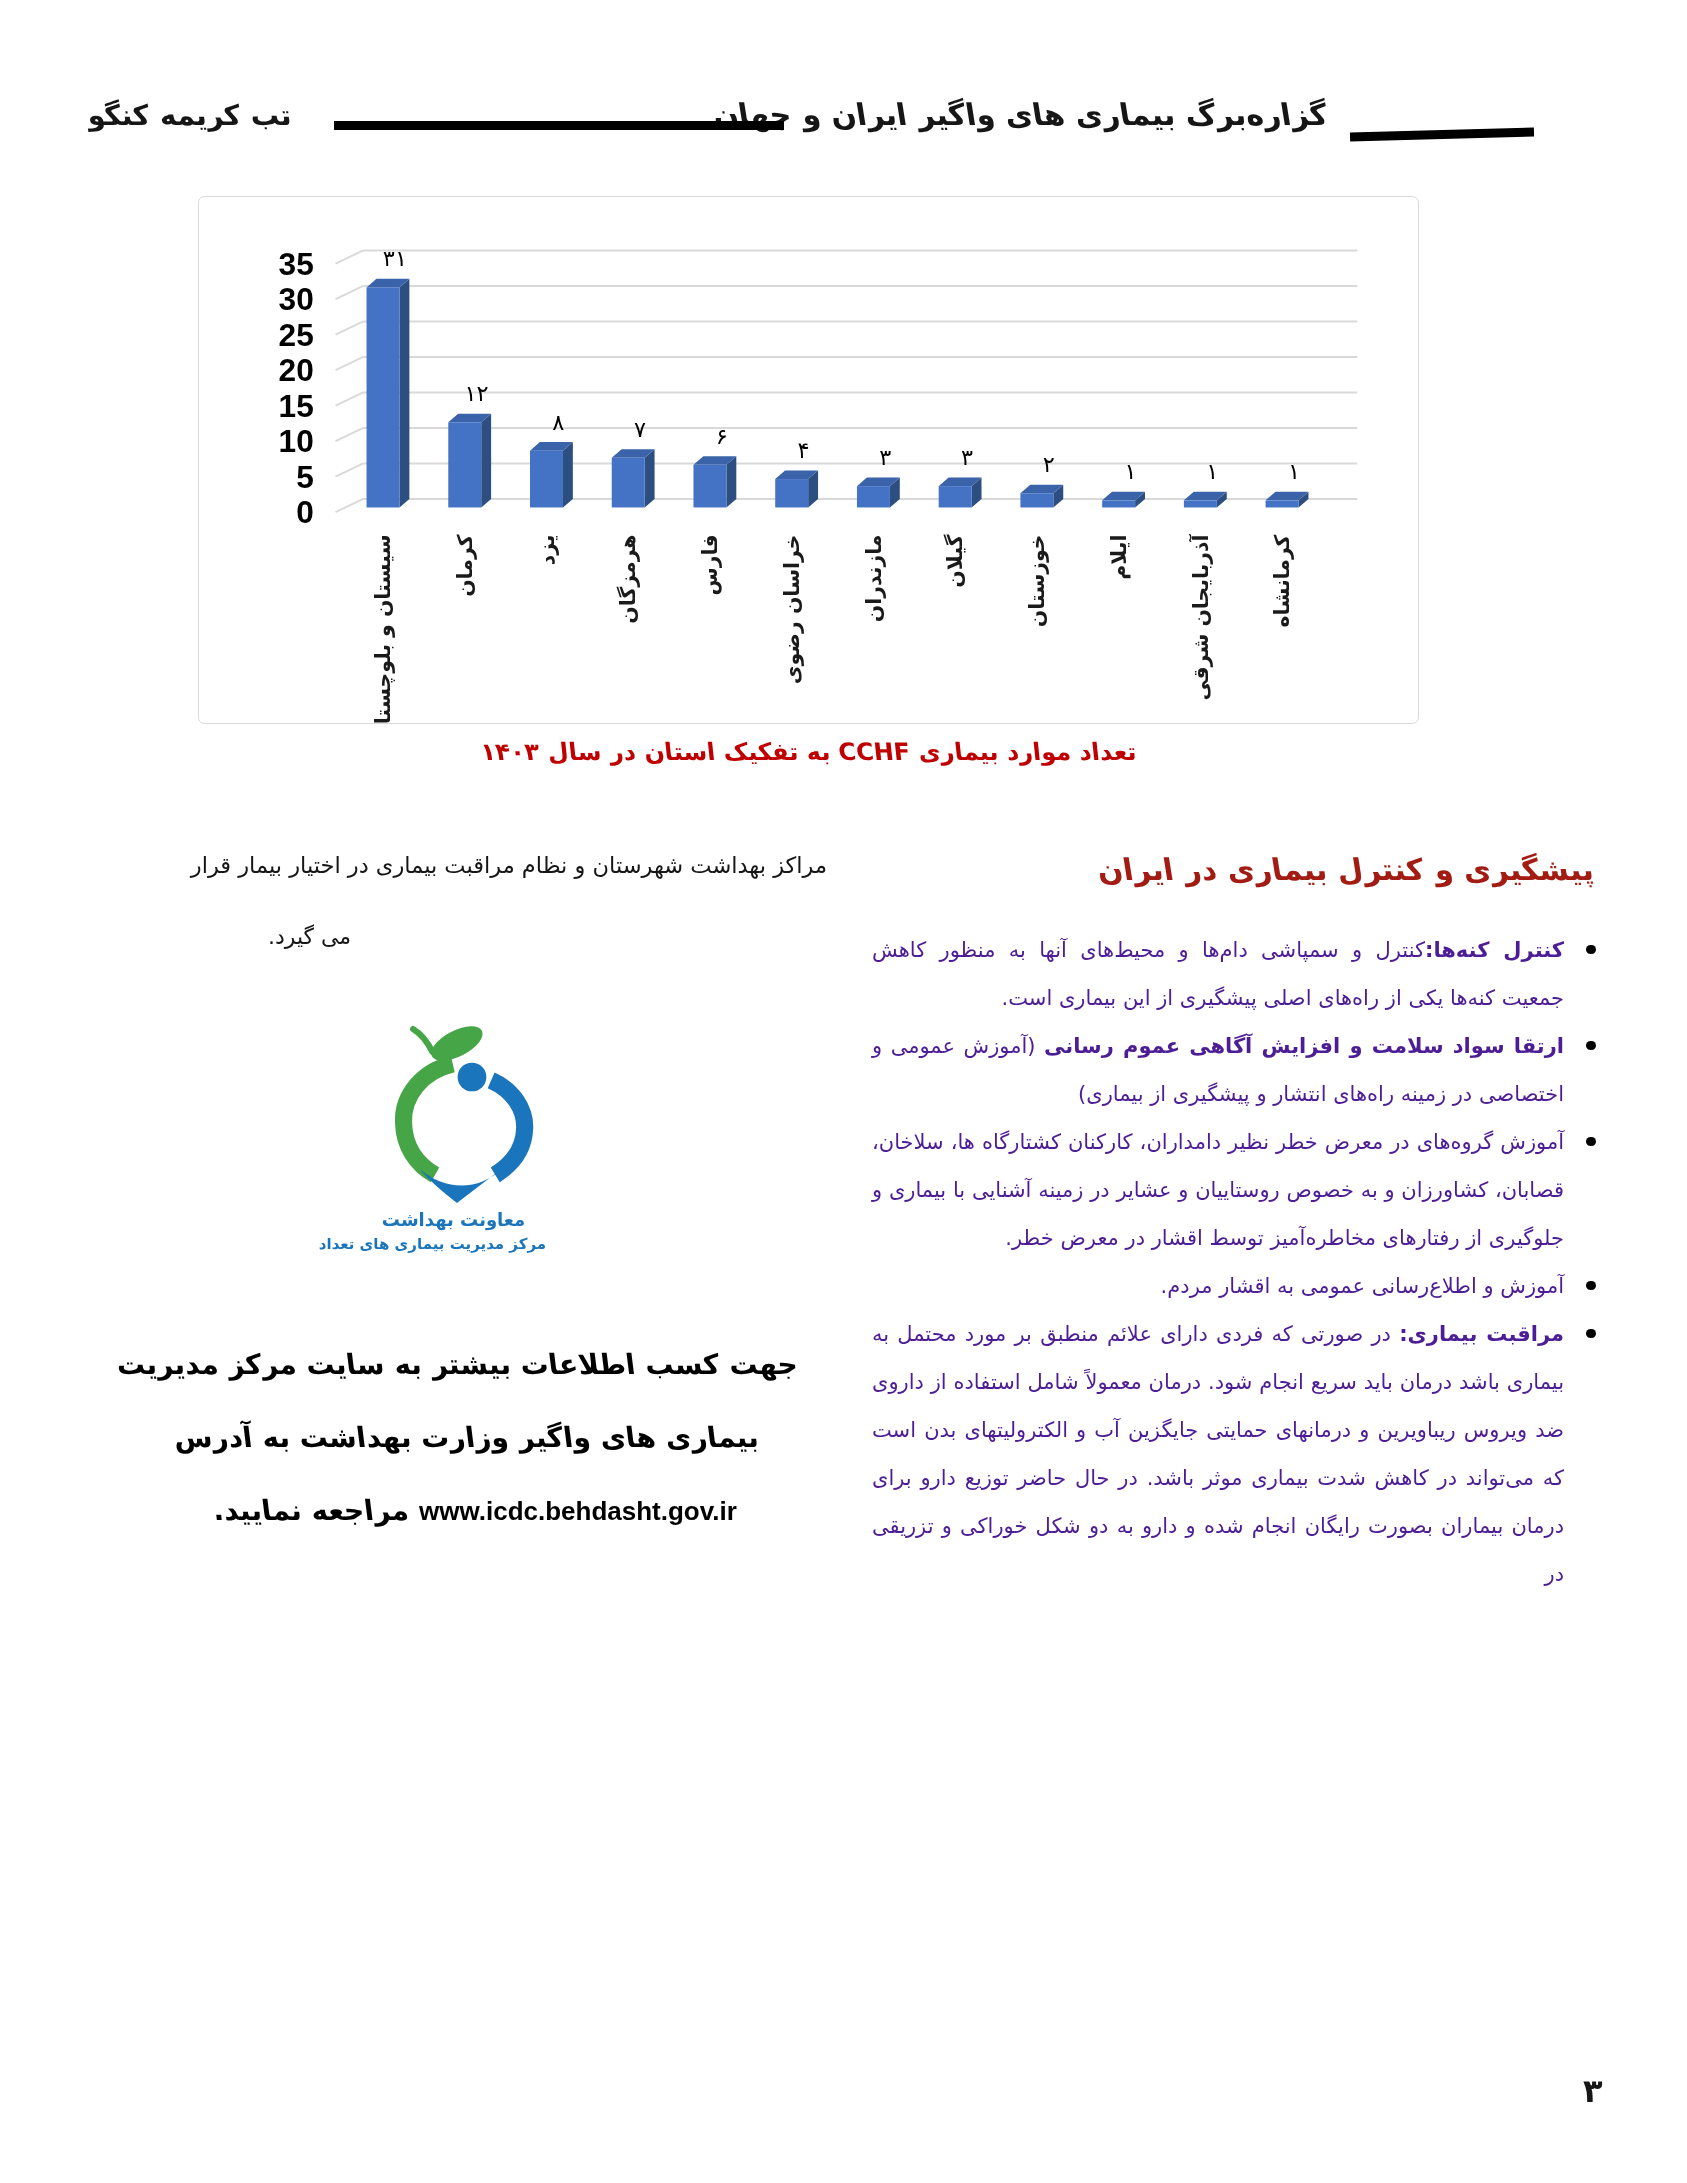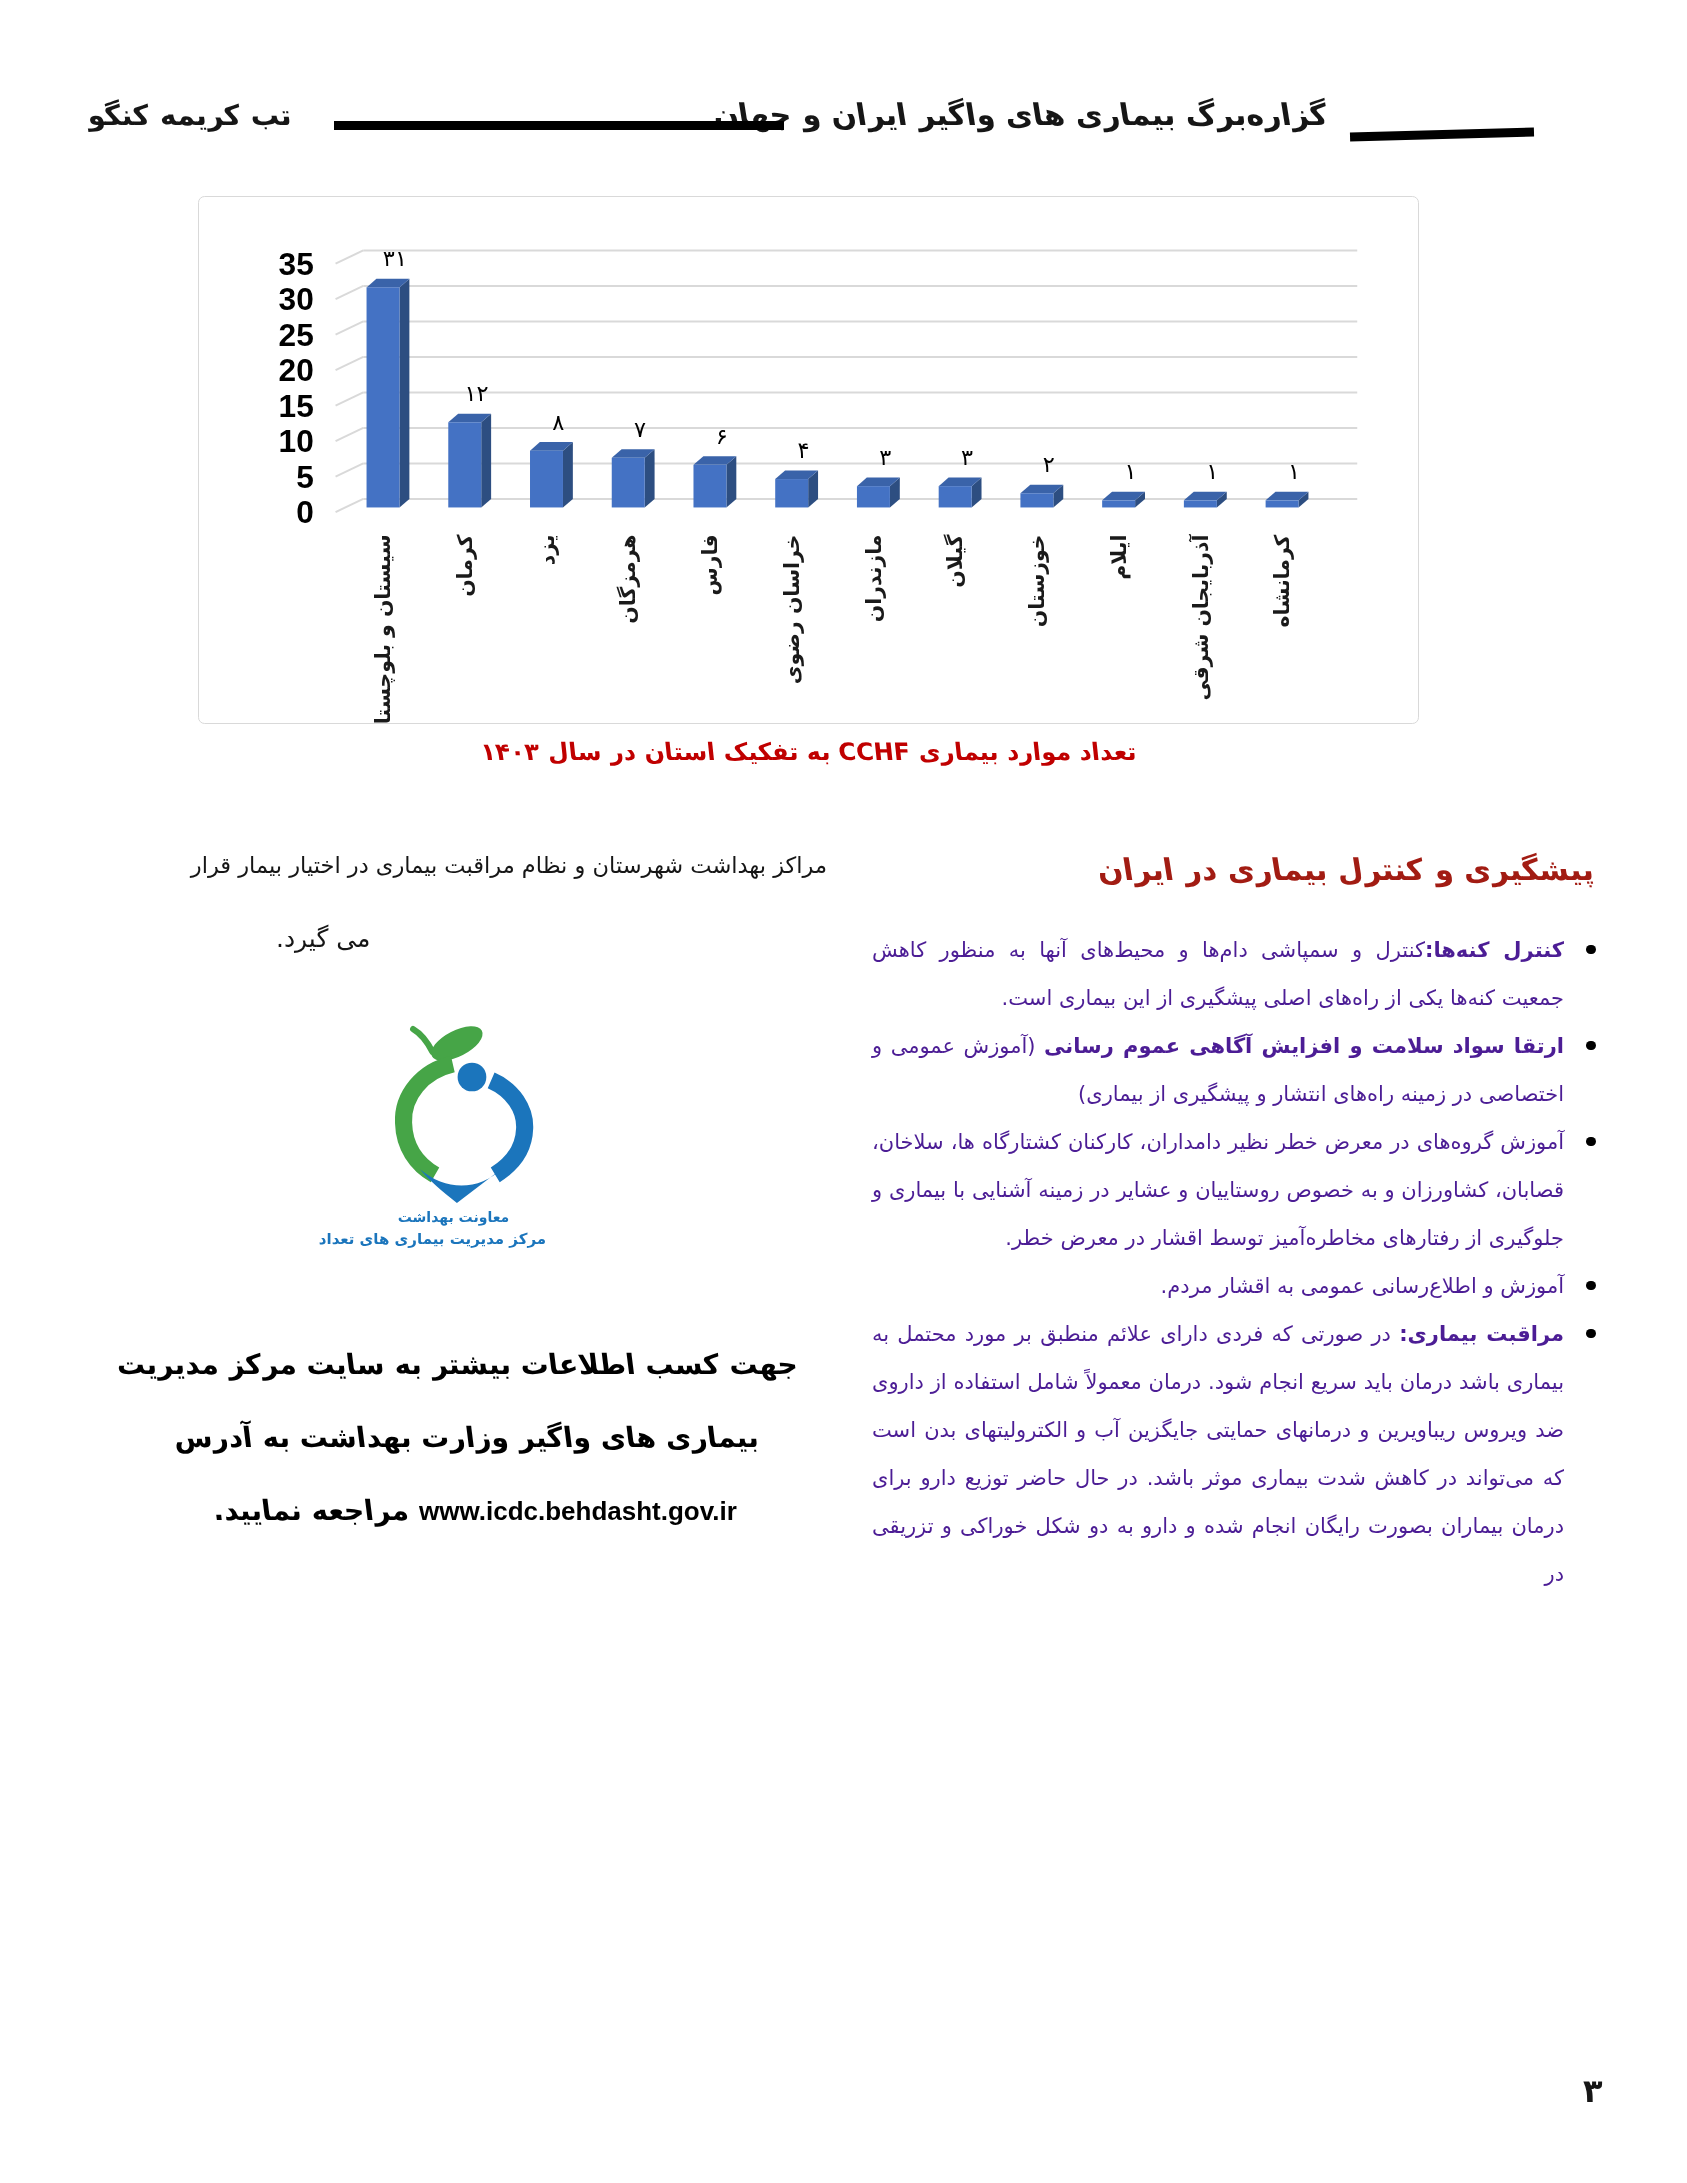--- a/index.html
+++ b/index.html
@@ -27,24 +27,24 @@
   .chart-box svg{width:100%;height:100%;display:block;}
   .chart-caption{
     position:absolute;left:198px;top:738px;width:1221px;text-align:center;
     direction:rtl;font-size:24px;font-weight:bold;color:#C00000;transform:skewX(6deg);
   }
   
   .para-line1{
     position:absolute;left:99px;top:852px;width:728px;direction:rtl;
     font-size:22.5px;white-space:nowrap;
   }
-  .para-line2{position:absolute;left:268px;top:924px;direction:rtl;font-size:25px;margin-left:8px;}
+  .para-line2{position:absolute;left:268px;top:924px;direction:rtl;font-size:22px;}
   .logo{position:absolute;left:361px;top:1012px;width:185px;text-align:center;}
   .logo-text{color:#1B75BC;font-weight:bold;direction:rtl;white-space:nowrap;}
-  .logo-text.l1{font-size:14px;margin-top:0px;}
+  .logo-text.l1{font-size:18px;margin-top:0px;}
   .logo-text.l2{font-size:15px;margin-top:5.3px;}
   .promo{
     position:absolute;left:105px;top:1328px;width:722px;text-align:center;direction:rtl;
     font-weight:bold;font-size:28px;line-height:73px;color:#000;transform:skewX(7deg);
   }
   .promo-url{font-family:"Liberation Sans",sans-serif;font-weight:bold;font-size:26px;margin-left:10.6px;transform:skewX(-7deg);display:inline-block;}
   
   .rc-heading{
     position:absolute;left:873px;top:827px;width:720px;direction:rtl;text-align:right;
     font-size:30px;font-weight:bold;color:#A21C13;transform:skewX(9deg);white-space:nowrap;

